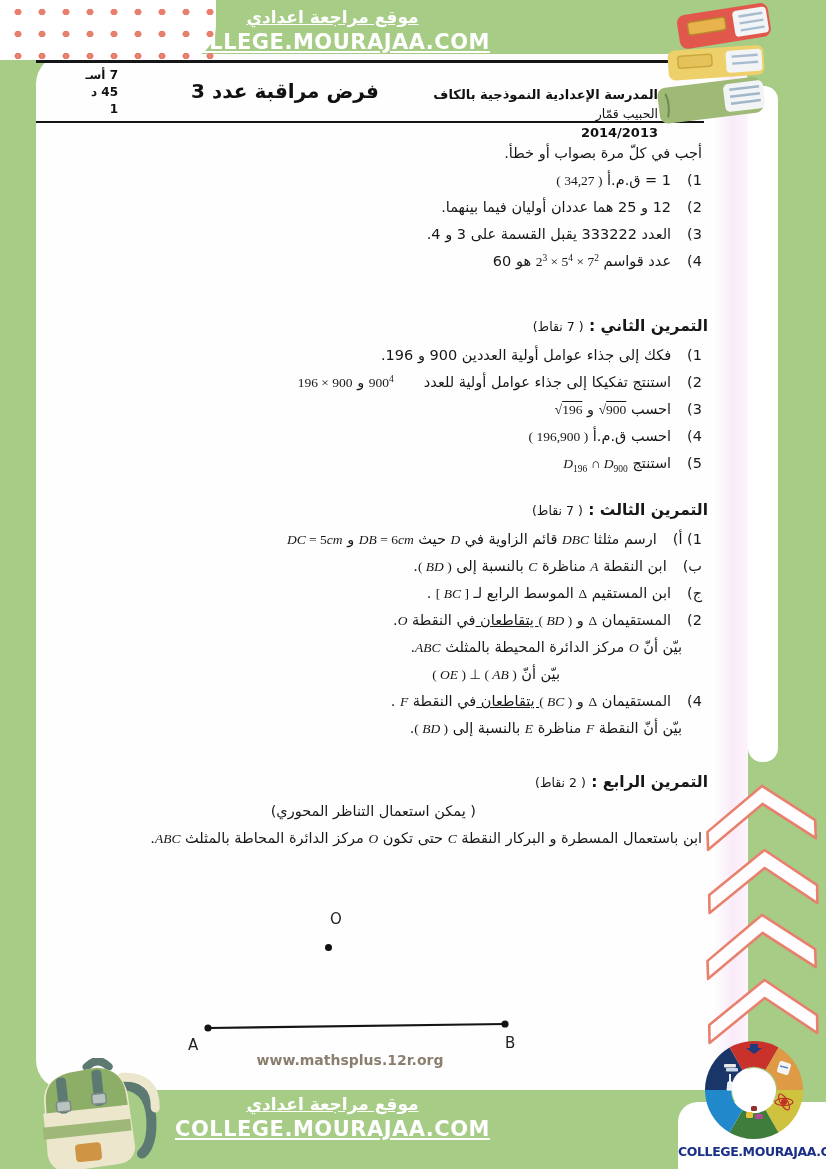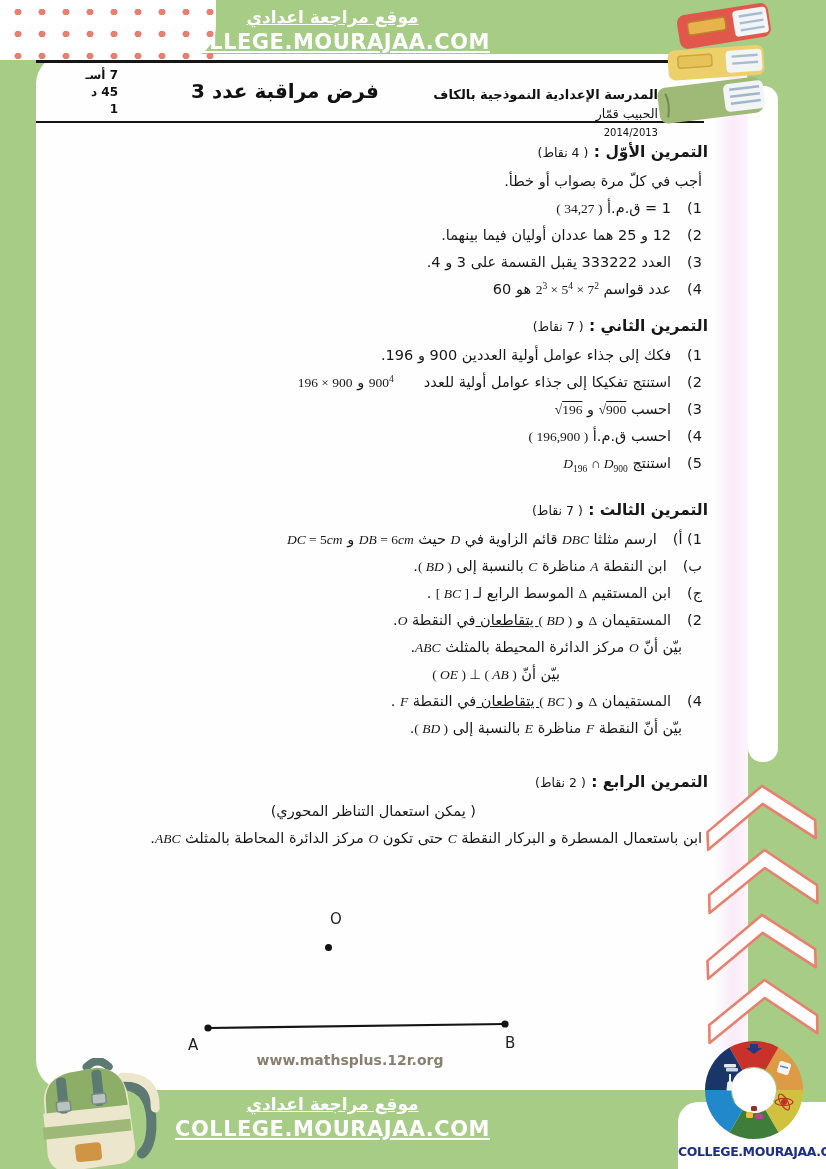--- a/index.html
+++ b/index.html
@@ -33,21 +33,21 @@
   .banner .url{font-size:21px;font-weight:bold;text-decoration:underline;
     letter-spacing:.5px;line-height:26px;}
 
   
   #hdr{position:absolute;left:0;top:6px;width:668px;height:58px;
     border-top:3px solid #151515;border-bottom:2px solid #151515;}
   #hdr-school{position:absolute;right:46px;top:5px;text-align:right;direction:rtl;
     color:#111;line-height:19px;margin-top:17px;}
   #hdr-school .l1{font-size:13px;font-weight:bold;}
   #hdr-school .l2{font-size:12.5px;}
-  #hdr-school .l3{font-size:10px;font-weight:normal;}
+  #hdr-school .l3{font-size:13px;font-weight:bold;}
   #hdr-title{position:absolute;left:134px;top:16px;width:230px;text-align:center;
     font-size:20px;font-weight:bold;color:#111;direction:rtl;}
   #hdr-side{position:absolute;left:16px;top:4px;width:66px;text-align:right;direction:rtl;
     font-size:12px;font-weight:bold;color:#111;line-height:17px;}
 
   
   .exercise{position:absolute;right:40px;left:6px;text-align:right;direction:rtl;color:#171717;}
   .ex0{top:86px;} .ex1{top:260px;} .ex2{top:444px;} .ex3{top:716px;}
   .ex-head{font-size:15.5px;font-weight:bold;height:28px;line-height:24px;white-space:nowrap;}
   .ex-head .pts{font-size:12.5px;font-weight:normal;}
@@ -103,21 +103,20 @@
     </div>
     <div id="hdr-title">فرض مراقبة عدد 3</div>
     <div id="hdr-side">
       <div>7 أسـ</div>
       <div>45 د</div>
       <div>1</div>
     </div>
   </div>
 
   <div class="exercise ex0">
-      <div class="ex-head"><span>التمرين الأوّل : </span><span class="pts">( 4 نقاط)</span></div>
       <div class="line ind0"><span>أجب في كلّ مرة بصواب أو خطأ.</span></div>
       <div class="line ind0"><span class="num">1)</span><span>1 = ق.م.أ </span><span class="m" dir="ltr">( 34,27 )</span></div>
       <div class="line ind0"><span class="num">2)</span><span>12 و 25 هما عددان أوليان فيما بينهما.</span></div>
       <div class="line ind0"><span class="num">3)</span><span>العدد 333222 يقبل القسمة على 3 و 4.</span></div>
       <div class="line ind0"><span class="num">4)</span><span>عدد قواسم </span><span class="m" dir="ltr"><span>2</span><sup>3</sup><span> × 5</span><sup>4</sup><span> × 7</span><sup>2</sup></span><span> هو 60</span></div>
     </div>
   <div class="exercise ex1">
       <div class="ex-head"><span>التمرين الثاني : </span><span class="pts">( 7 نقاط)</span></div>
       <div class="line ind0"><span class="num">1)</span><span>فكك إلى جذاء عوامل أولية العددين 900 و 196.</span></div>
       <div class="line ind0"><span class="num">2)</span><span>استنتج تفكيكا إلى جذاء عوامل أولية للعدد</span><span class="sp" style="width: 30px;"></span><span class="m" dir="ltr"><span>900</span><sup>4</sup></span><span> و </span><span class="m" dir="ltr">196 × 900</span></div>

